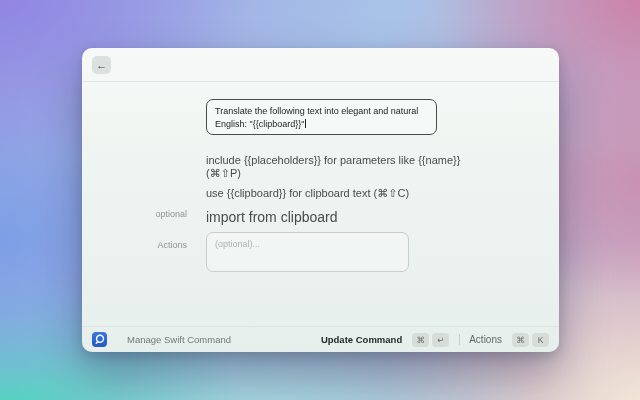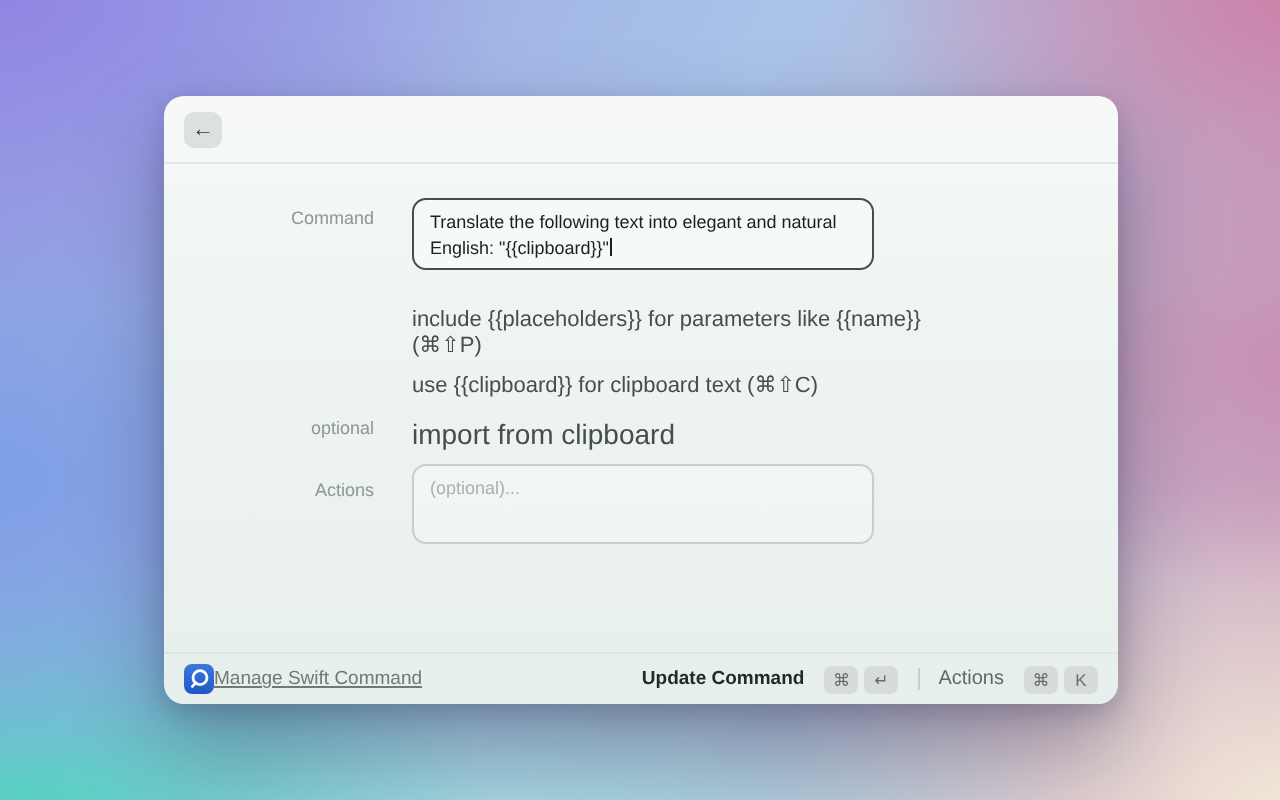--- a/index.html
+++ b/index.html
@@ -63,21 +63,21 @@
   .hint {
     position: absolute; left: 124px; width: 260px;
     font-size: 11px; line-height: 12.5px; color: #454e4b;
     white-space: pre-line;
   }
   .kv-value {
     position: absolute; left: 124px;
     font-size: 14px; color: #454e4b;
   }
   .remark-box {
-    position: absolute; left: 124px; top: 184px; width: 231px; height: 40px;
+    position: absolute; left: 124px; top: 184px; width: 203px; height: 40px;
     border: 1px solid #c7cecb; border-radius: 7px;
     background: rgba(255,255,255,0.30);
     padding: 5px 8px;
     font-size: 9px; line-height: 12.5px; color: #1b201e;
     font-family: "Liberation Sans", sans-serif;
     resize: none; outline: none;
   }
   .remark-box::placeholder { color: #a9b2ae; }
 
   
@@ -86,21 +86,21 @@
     border-top: 1px solid #dfe5e2;
     border-radius: 0 0 10px 10px;
     display: flex; align-items: center; padding: 0 10px;
   }
   .app-chip { display: flex; align-items: center; }
   .app-icon {
     width: 15px; height: 15px; border-radius: 4px;
     background: linear-gradient(180deg, #3b78dd, #2257c6);
     display: flex; align-items: center; justify-content: center;
   }
-  .app-name { margin-left: 0; font-size: 9.5px; color: #6f7975; text-decoration: underline; }
+  .app-name { margin-left: 20px; font-size: 9.5px; color: #6f7975; }
   .footer-right { margin-left: auto; display: flex; align-items: center; text-align: right; }
   .primary-label { font-size: 9.5px; font-weight: 700; color: #24292a; margin-right: 7px; }
   .secondary-label { font-size: 10px; color: #5f6965; margin-right: 7px; }
   .key-badge {
     height: 14px; min-width: 17px; padding: 0 3px; margin-left: 3px;
     border-radius: 4px; background: #d7dcd9;
     display: flex; align-items: center; justify-content: center;
     font-size: 8.5px; color: #666e6a; cursor: pointer;
   }
   .key-badge:first-of-type { margin-left: 0; }
@@ -112,21 +112,20 @@
 <div class="backdrop"></div>
 
 <div class="window">
 
   <div class="titlebar">
     <div class="back-btn">
       <span>←</span>
     </div>
   </div>
 
-  <div class="label" style="top:56px">Command</div>
   <div class="cmd-box"><span>Translate the following text into elegant and natural
 English: "{{clipboard}}"</span><span class="caret"></span></div>
 
   <div class="hint" style="top:106px">include {{placeholders}} for parameters like {{name}}
 (⌘⇧P)</div>
   <div class="hint" style="top:139px">use {{clipboard}} for clipboard text (⌘⇧C)</div>
 
   <div class="label" style="top:161px">optional</div>
   <div class="kv-value" style="top:161px">import from clipboard</div>
 

